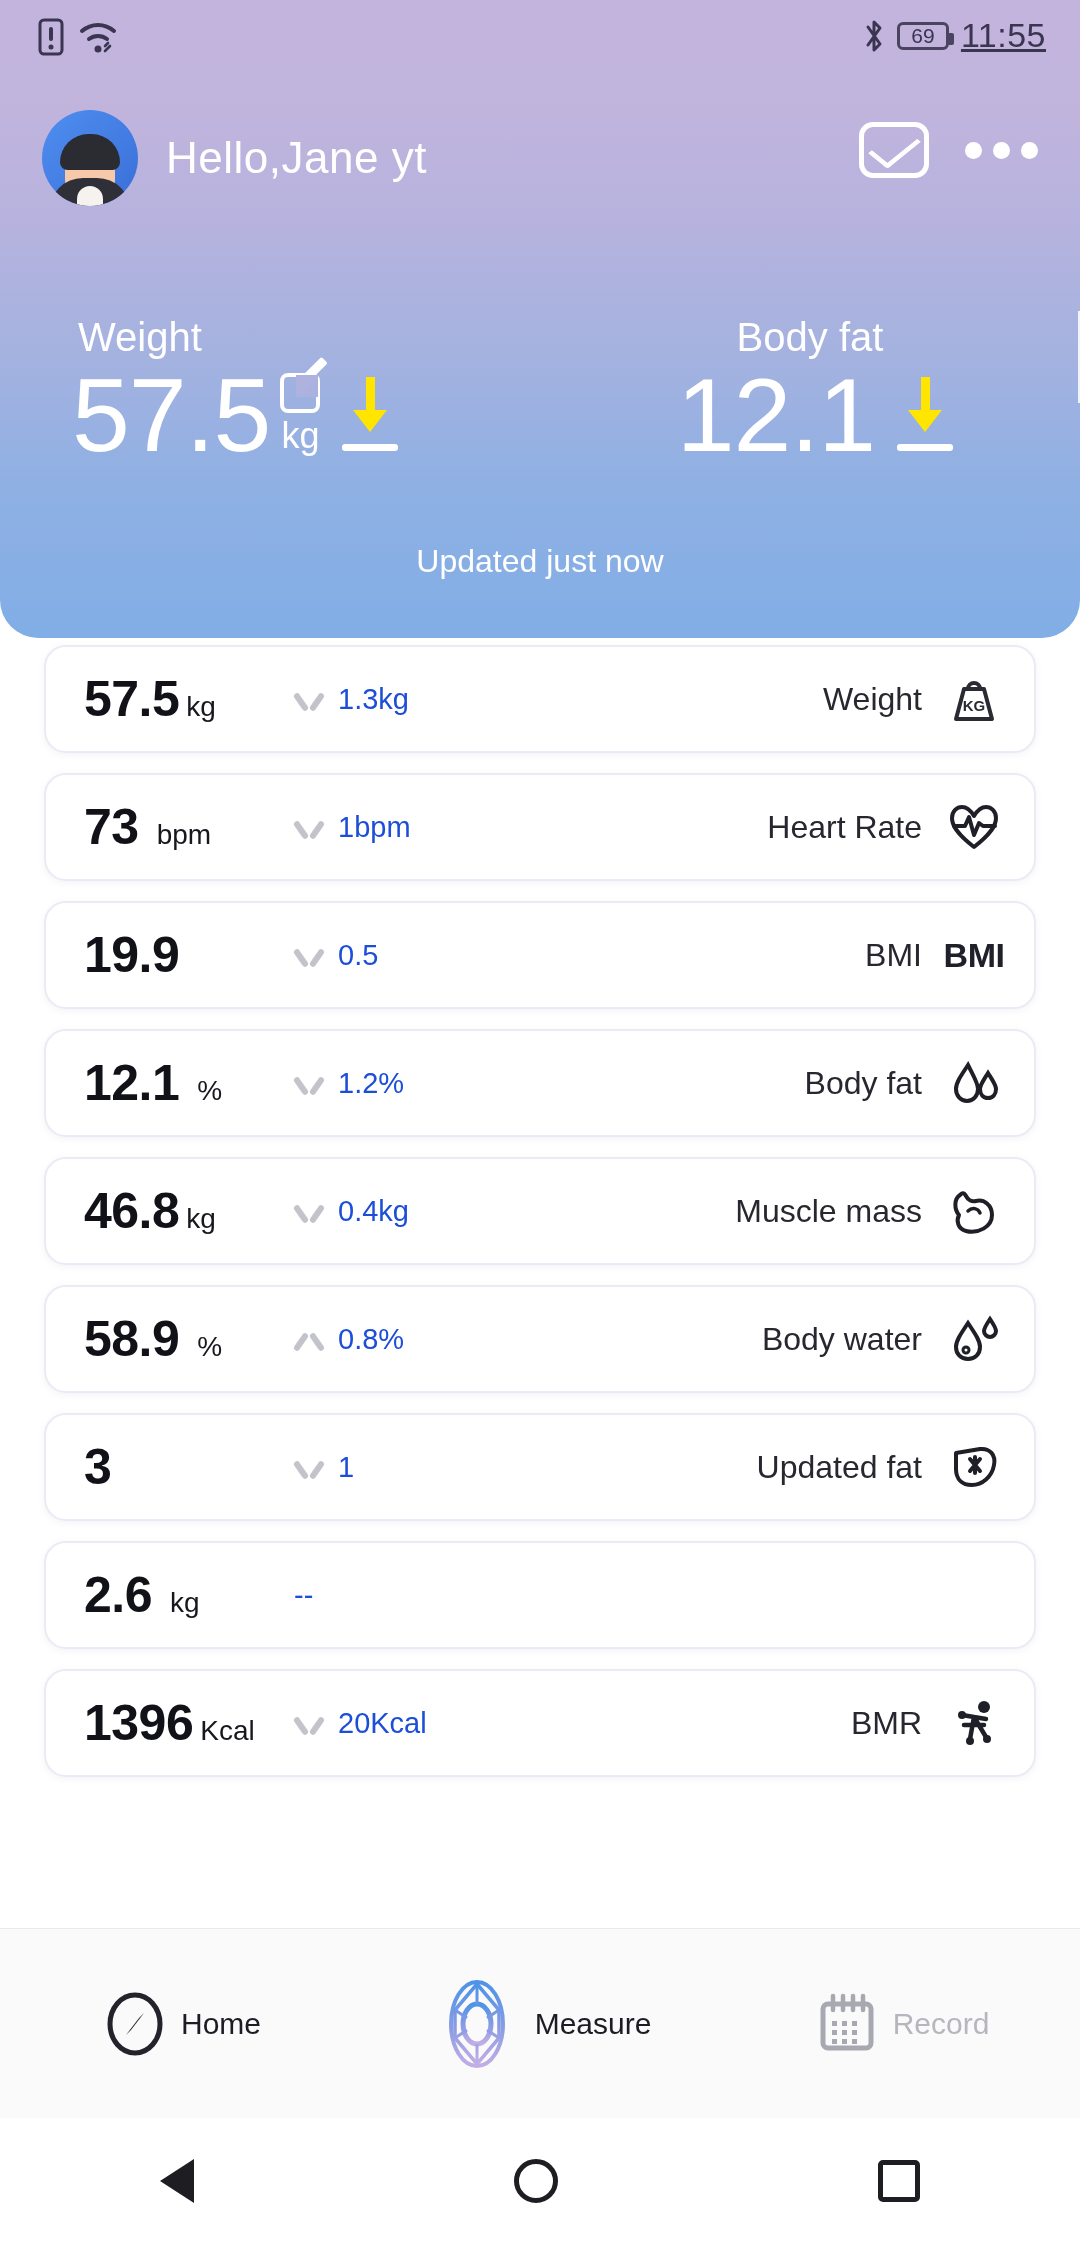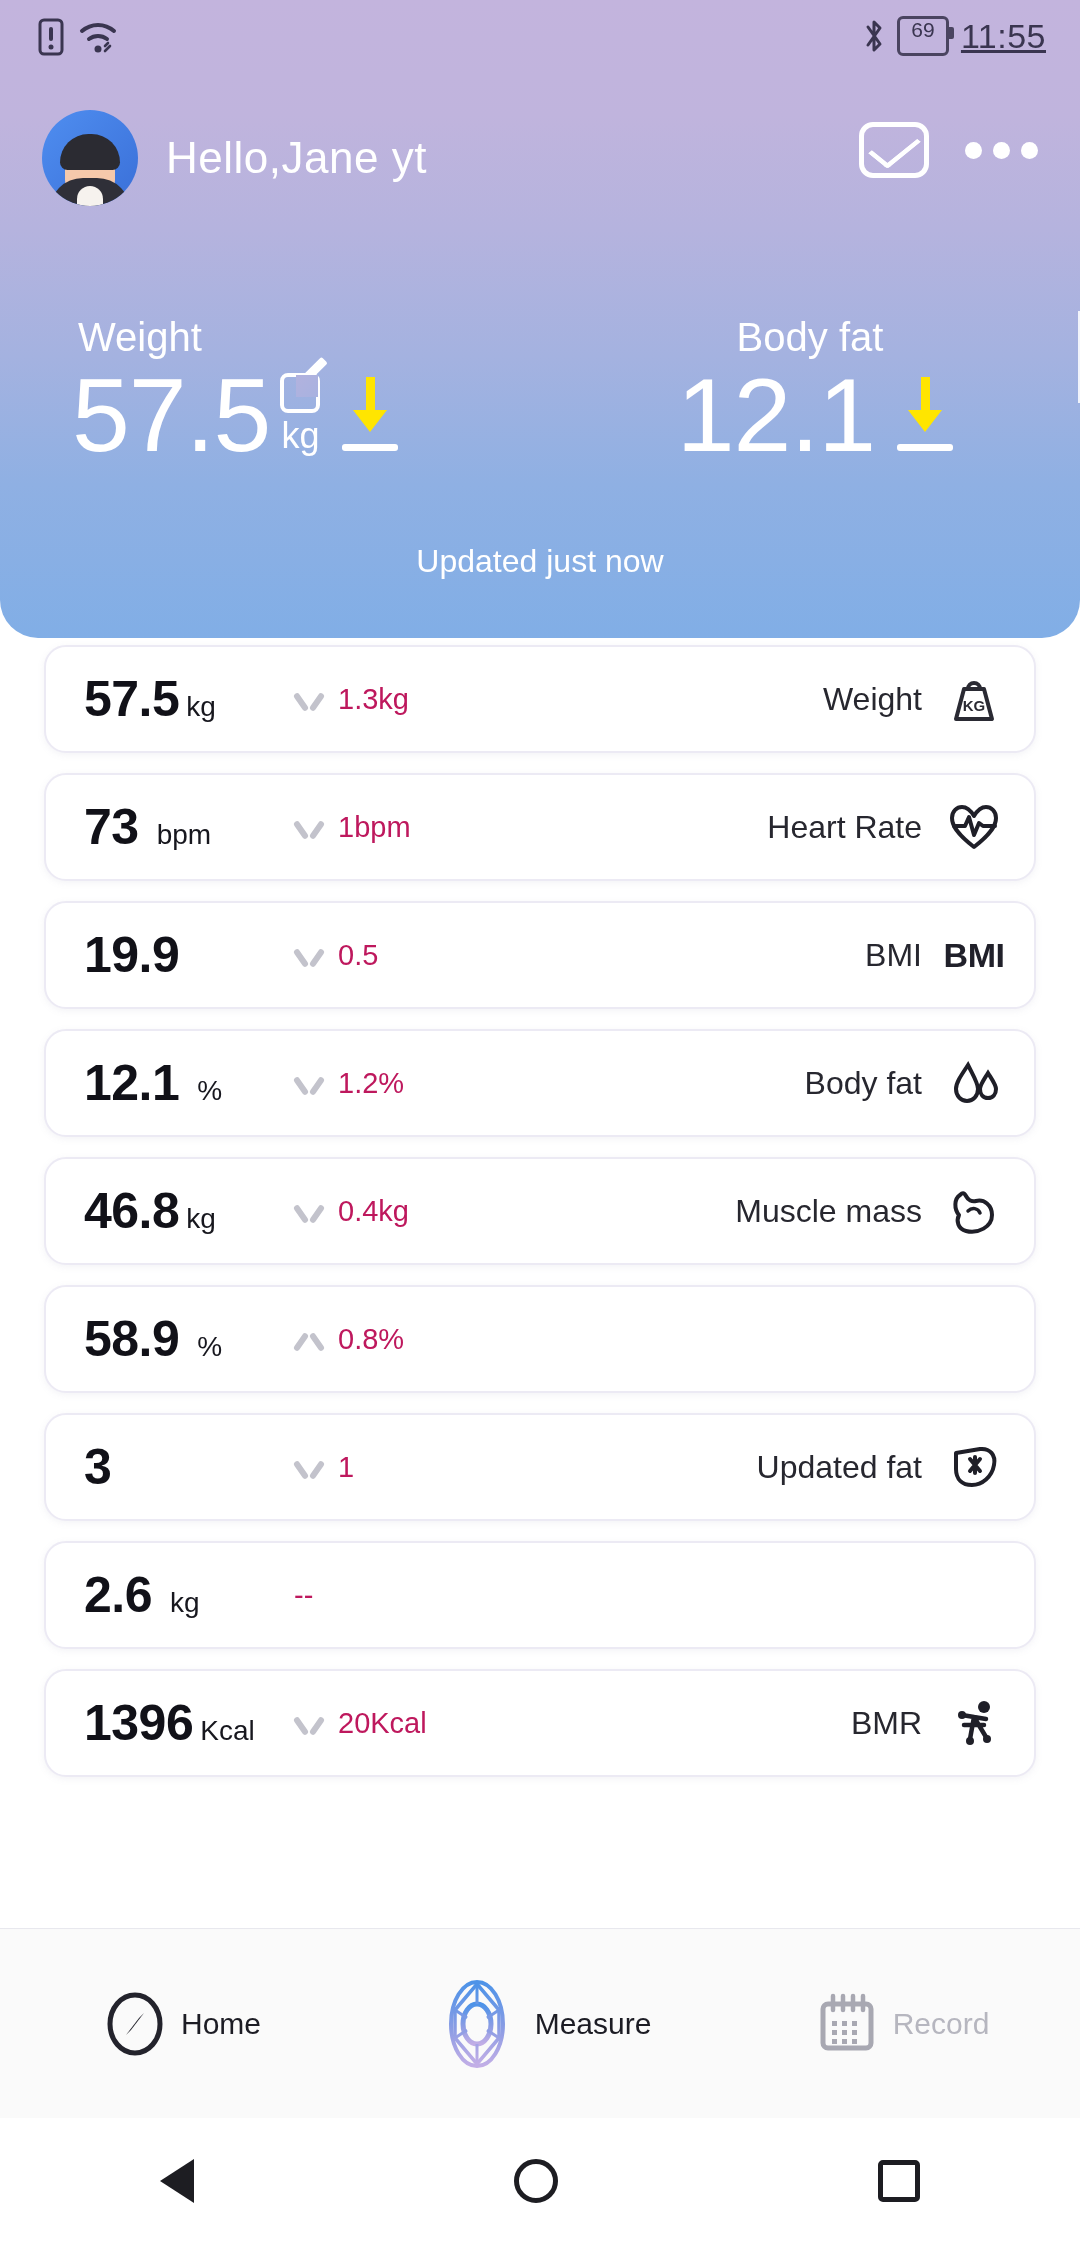--- a/index.html
+++ b/index.html
@@ -20,22 +20,22 @@
   }
 
   
   .statusbar {
     position:absolute; top:0; left:0; width:1080px; height:76px;
   }
   .sb-left { position:absolute; left:38px; top:18px; display:flex; align-items:center; gap:14px; }
   .sb-right { position:absolute; right:34px; top:16px; display:flex; align-items:center; gap:12px; }
   .sb-time { font-size:34px; color:#3a3550; letter-spacing:0.5px;text-decoration:underline; }
   .batt {
-    width:52px; height:40px; border:3px solid #4a4460; border-radius:6px;
-    display:flex; align-items:flex-start; justify-content:center; position:relative;
+    width:52px; height:28px; border:3px solid #4a4460; border-radius:6px;
+    display:flex; align-items:center; justify-content:center; position:relative;
   }
   .batt:after{ content:""; position:absolute; right:-8px; top:8px; width:5px; height:12px; background:#4a4460; border-radius:0 2px 2px 0;}
   .batt span { font-size:21px; color:#3a3550; line-height:1; }
 
   
   .greeting { position:absolute; top:110px; left:0; width:1080px; height:96px; display:flex; align-items:center; }
   .avatar {
     margin-left:42px; width:96px; height:96px; border-radius:50%;
     background:linear-gradient(135deg,#4f8ef0 0%, #3a6fd8 100%);
     position:relative; overflow:hidden; flex:none;
@@ -99,21 +99,21 @@
   .c-unit.sp { margin-left:18px; }
   .c-delta { display:flex; align-items:center; gap:14px; margin-left:22px; }
   .chev { width:30px; height:18px; position:relative; flex:none; }
   .chev:before, .chev:after {
     content:""; position:absolute; top:2px; width:6px; height:20px; background:#c3c3cc; border-radius:3px;
   }
   .chev:before { left:4px; transform:rotate(-35deg); }
   .chev:after { right:4px; transform:rotate(35deg); }
   .chev.up:before { transform:rotate(35deg); }
   .chev.up:after { transform:rotate(-35deg); }
-  .c-deltatxt { font-size:29px; color:#be185d; }
+  .c-deltatxt { font-size:29px; color:#1d4ed8; }
   .c-right { position:absolute; right:30px; display:flex; align-items:center; gap:22px; }
   .c-label { font-size:32px; color:#27272f; }
   .c-icon { width:60px; height:60px; display:flex; align-items:center; justify-content:center; }
   .c-icon svg { display:block; }
   .bmi-txt { font-size:34px; font-weight:700; color:#20202a; letter-spacing:-0.5px; }
 
   
   .botnav {
     position:absolute; left:0; bottom:126px; width:1080px; height:190px;
     background:#fafafa; border-top:1px solid #e8e8ee;
@@ -313,20 +313,30 @@
 
   <div class="card">
     <div class="c-val">
         <span class="c-num">58.9</span>
         <span class="c-unit sp">%</span>
       </div>
     <div class="c-delta">
         <span class="chev up"></span>
         <span class="c-deltatxt">0.8%</span>
       </div>
+    <div class="c-right">
+      <span class="c-label">Body water</span>
+      <span class="c-icon">
+        <svg width="56" height="56" viewBox="0 0 56 56">
+            <path d="M22 12 C14 24 10 30 10 36 C10 43 15 48 22 48 C29 48 34 43 34 36 C34 30 30 24 22 12 Z" fill="none" stroke="#1f1f28" stroke-width="4"></path>
+            <circle cx="20" cy="39" r="3" fill="none" stroke="#1f1f28" stroke-width="3"></circle>
+            <path d="M44 8 C40 14 38 17 38 20 C38 23.5 41 26 44 26 C47 26 50 23.5 50 20 C50 17 48 14 44 8 Z" fill="none" stroke="#1f1f28" stroke-width="4"></path>
+          </svg>
+      </span>
+    </div>
   </div>
 
   <div class="card">
     <div class="c-val">
         <span class="c-num">3</span>
         <span class="c-unit"></span>
       </div>
     <div class="c-delta">
         <span class="chev"></span>
         <span class="c-deltatxt">1</span>

